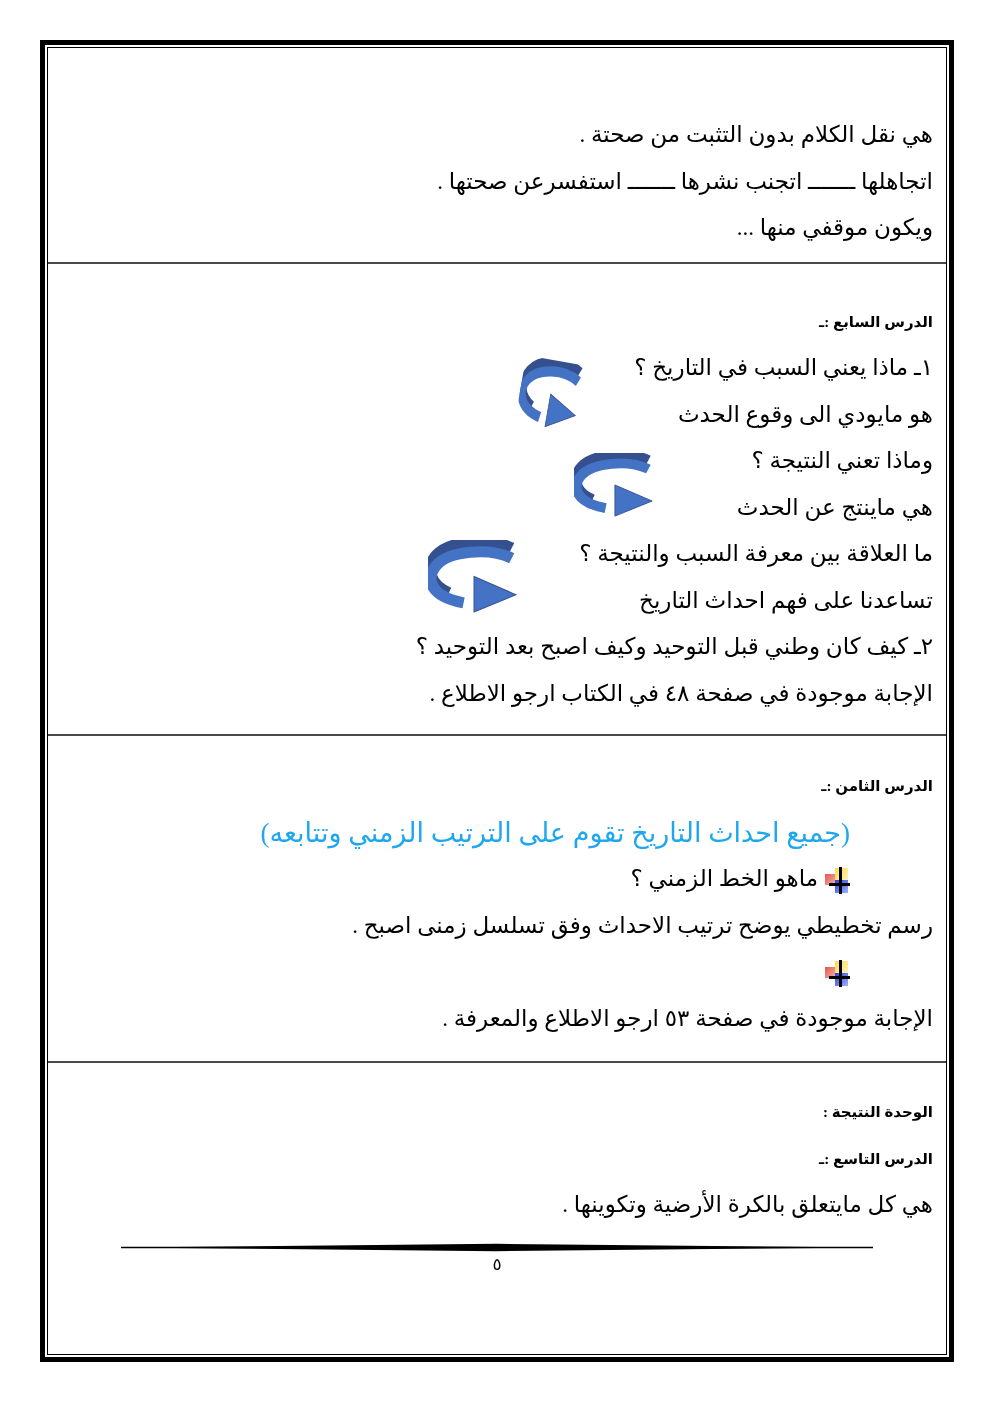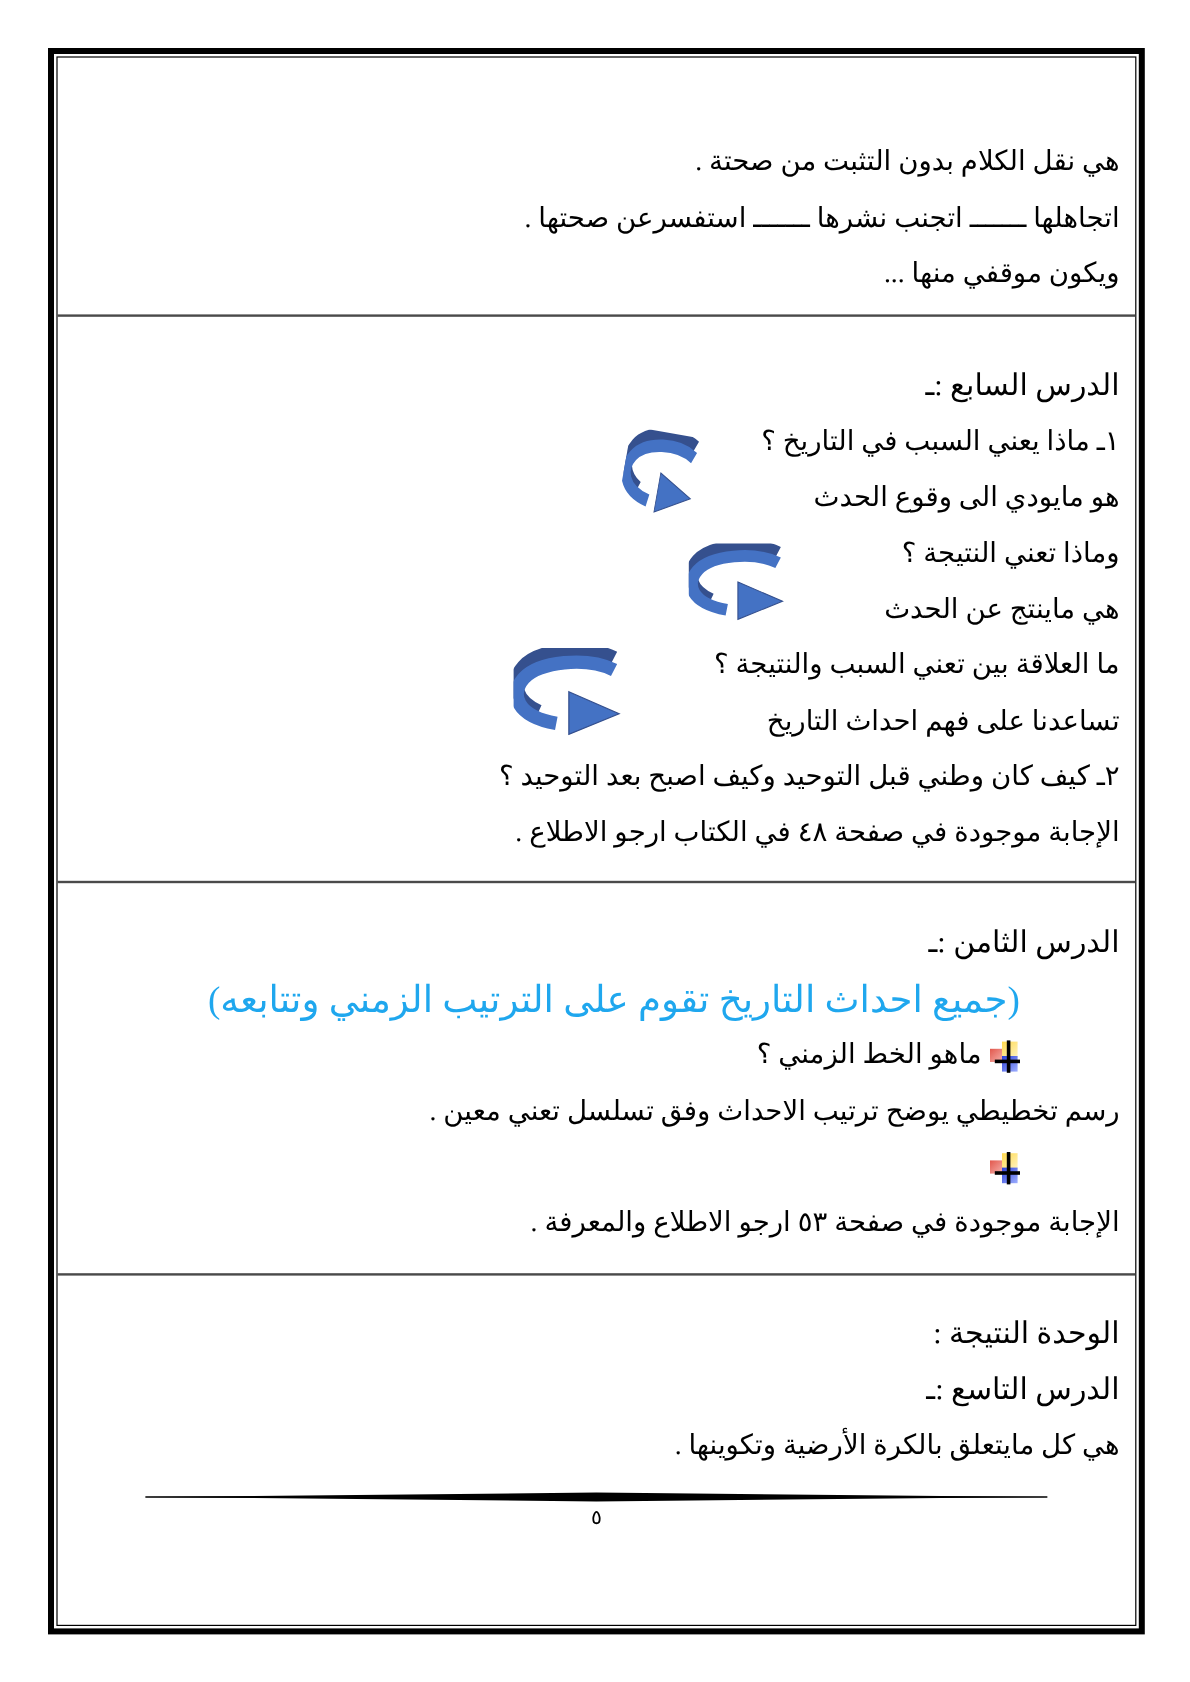--- a/index.html
+++ b/index.html
@@ -15,23 +15,23 @@
     position:absolute;inset:2px;border:1.5px solid #000;
   }
   .content{
     position:absolute;inset:0;direction:rtl;text-align:right;
     font-size:23px;
   }
   .line{
     height:46.5px;line-height:46.5px;white-space:nowrap;
     padding-right:13px;padding-left:8px;
   }
-  .heading{font-weight:normal;font-size:25px;}
+  .heading{font-weight:bold;font-size:15px;}
   .indented{padding-right:96px;}
-  .note-line{color:var(--note_blue);font-size:31px;padding-right:96px;}
+  .note-line{color:var(--note_blue);font-size:27px;padding-right:96px;}
   .divider{height:2px;background:#4a4a4a;width:100%;}
   .m-top10{margin-top:10px;}
   .m-top17{margin-top:17px;}
   .m-top19{margin-top:19px;}
   .pt64{padding-top:64px;}
   .pt35{padding-top:35px;}
   .pt27{padding-top:27px;}
   .pt26{padding-top:26px;}
   
   .arrow{position:absolute;}
@@ -76,41 +76,41 @@
         </div>
 
         <div class="divider m-top10"></div>
 
         <div class="section pt35">
           <div class="line heading">الدرس السابع :ـ</div>
           <div class="line">١ـ  ماذا يعني السبب في التاريخ ؟</div>
           <div class="line">هو مايودي الى وقوع الحدث</div>
           <div class="line">وماذا تعني النتيجة ؟</div>
           <div class="line">هي ماينتج عن الحدث</div>
-          <div class="line">ما العلاقة بين تعني السبب والنتيجة ؟</div>
+          <div class="line">ما العلاقة بين معرفة السبب والنتيجة ؟</div>
           <div class="line">تساعدنا على فهم احداث التاريخ</div>
           <div class="line">٢ـ كيف كان وطني قبل التوحيد وكيف اصبح بعد التوحيد ؟</div>
           <div class="line">الإجابة موجودة في صفحة ٤٨ في الكتاب ارجو الاطلاع .</div>
         </div>
 
         <div class="divider m-top17"></div>
 
         <div class="section pt27">
           <div class="line heading">الدرس الثامن :ـ</div>
           <div class="line note-line">(جميع احداث التاريخ تقوم على الترتيب الزمني وتتابعه)</div>
           <div class="line indented">
             <span class="bullet">
               <span class="sq-red"></span>
               <span class="sq-yellow"></span>
               <span class="sq-blue"></span>
               <span class="cross-v"></span>
               <span class="cross-h"></span>
             </span><span>ماهو الخط الزمني ؟</span>
           </div>
-          <div class="line">رسم تخطيطي يوضح ترتيب الاحداث وفق تسلسل تعني معين .</div>
+          <div class="line">رسم تخطيطي يوضح ترتيب الاحداث وفق تسلسل زمنى اصبح .</div>
           <div class="line indented">
             <span class="bullet">
               <span class="sq-red"></span>
               <span class="sq-yellow"></span>
               <span class="sq-blue"></span>
               <span class="cross-v"></span>
               <span class="cross-h"></span>
             </span>
           </div>
           <div class="line">الإجابة موجودة في صفحة ٥٣ ارجو الاطلاع والمعرفة .</div>

